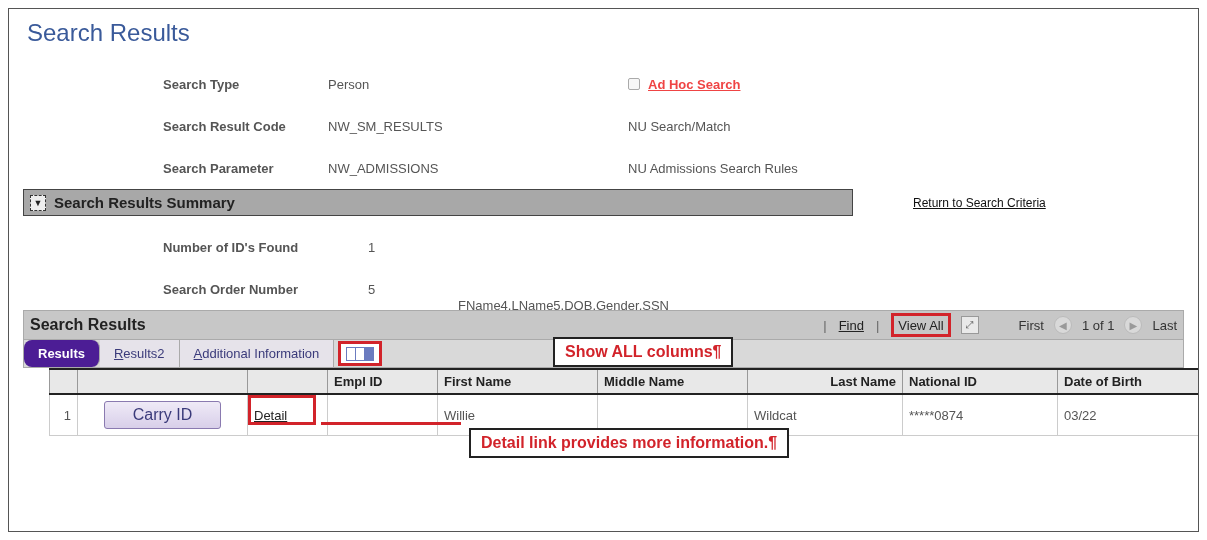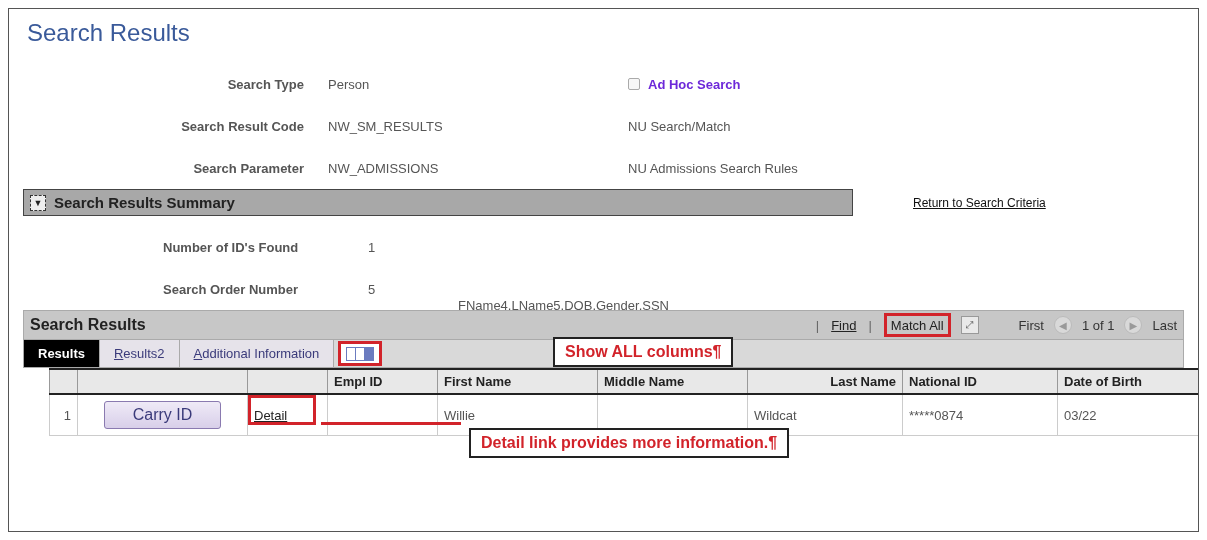--- a/index.html
+++ b/index.html
@@ -30,21 +30,21 @@
   }
   .info-row {
     display: flex;
     align-items: center;
     height: 42px;
     color: #555;
   }
   .info-label {
     width: 165px;
     font-weight: bold;
-    text-align: right;
+    text-align: left;
     padding-right: 24px;
   }
   .info-value {
     width: 300px;
   }
   .info-extra {
     color: #555;
   }
   .adhoc-wrap {
     display: flex;
@@ -171,23 +171,24 @@
   .tab {
     padding: 5px 14px;
     border-right: 1px solid #aaa;
     background: #e6e3ea;
     color: #3a3a7a;
     cursor: pointer;
     font-size: 13px;
     display: flex; align-items: center;
   }
   .tab.active {
-    background: #000000;
+    background: #4c1d95;
     color: #fff;
     font-weight: bold;
+    border-radius: 8px;
   }
   .tab .ul { text-decoration: underline; }
   .show-all-btn {
     width: 44px;
     display: flex;
     align-items: center;
     justify-content: center;
     background: #fff;
     border: 3px solid #d2232a;
     margin: 1px 0 1px 4px;
@@ -274,21 +275,21 @@
 <div class="frame">
 
   <div class="page-title">Search Results</div>
 
   <div class="info-grid">
     <div class="info-row">
       <div class="info-label">Search Type</div>
       <div class="info-value">Person</div>
       <div class="adhoc-wrap">
         <div class="adhoc-check"></div>
-        <div style="font-weight:bold;color:#6d28d9;">Ad Hoc Search</div>
+        <div style="font-weight:bold;color:#ef4444;text-decoration:underline;">Ad Hoc Search</div>
       </div>
     </div>
     <div class="info-row">
       <div class="info-label">Search Result Code</div>
       <div class="info-value">NW_SM_RESULTS</div>
       <div class="info-extra">NU Search/Match</div>
     </div>
     <div class="info-row">
       <div class="info-label">Search Parameter</div>
       <div class="info-value">NW_ADMISSIONS</div>
@@ -316,21 +317,21 @@
     </div>
   </div>
 
   <div style="position:relative;">
     <div class="grid-header-bar">
       <span class="grid-title">Search Results</span>
       <div class="grid-right">
         <span class="pipe">|</span>
         <span class="grid-link">Find</span>
         <span class="pipe">|</span>
-        <span class="view-all-box">Match All</span>
+        <span class="view-all-box">View All</span>
         <span class="popup-icon">⤢</span>
         <span style="width:20px;"></span>
         <span>First</span>
         <span class="nav-icon">◀</span>
         <span>1 of 1</span>
         <span class="nav-icon">▶</span>
         <span>Last</span>
       </div>
     </div>
 

